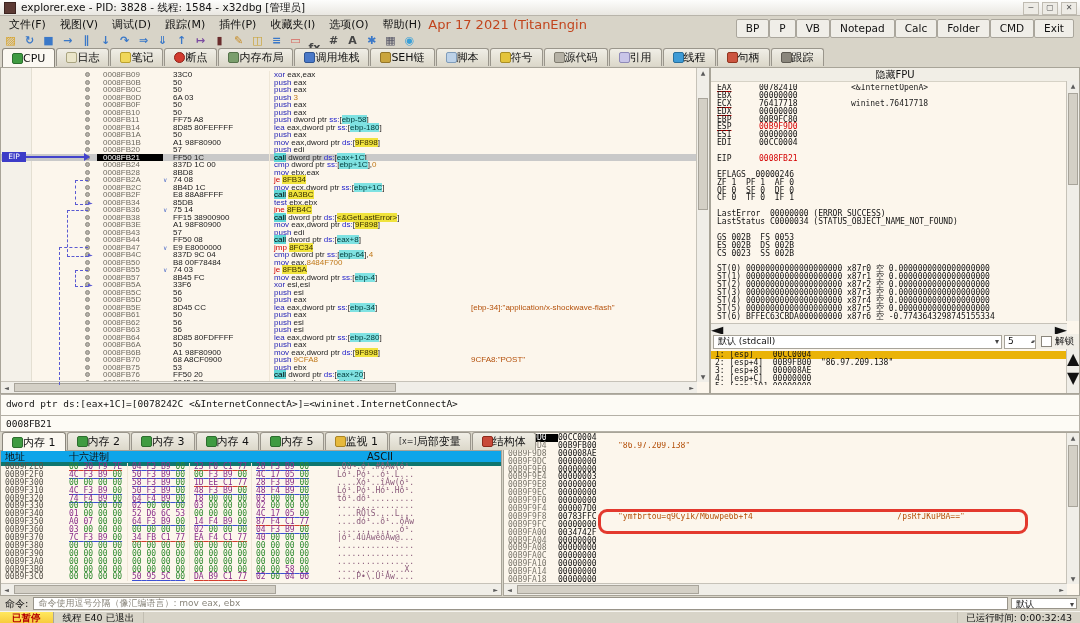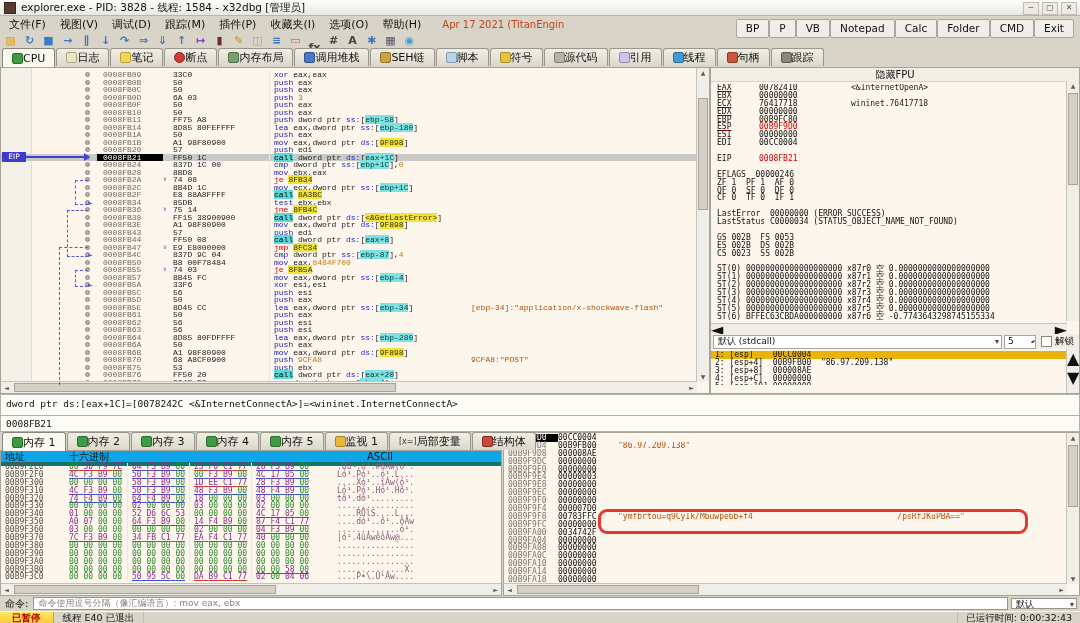--- a/index.html
+++ b/index.html
@@ -9,21 +9,21 @@
   .titlebar{position:absolute;left:0;top:0;width:1080px;height:16px;
     background:linear-gradient(#fdfdfc,#e9e7e1);border-bottom:1px solid #b8b4aa;
     display:flex;align-items:center;font-size:10.5px;padding-left:4px;box-sizing:border-box}
   .appicon{width:10px;height:10px;background:#5c3a34;border:1px solid #3c2420;margin-right:5px}
   .winctl{position:absolute;right:3px;top:2px;display:flex;gap:3px}
   .winbtn{width:14px;height:11px;font-size:8px;line-height:10px;text-align:center;color:#555;
     border:1px solid #c0bcb2;background:#edebe5}
   
   .menubar{position:absolute;top:17px;left:2px;height:14px;display:flex;font-size:11px;align-items:center}
   .mi{padding:0 7px;white-space:nowrap}
-  .builddate{color:#c2451e;font-size:10px;margin-left:14px;white-space:nowrap}
+  .builddate{color:#c2451e;font-size:13px;white-space:nowrap}
   .quickbar{position:absolute;top:19px;right:6px;display:flex;gap:0}
   .qb{font-size:10.5px;padding:0 9px;background:#f0eee8;border:1px solid #aaa69c;border-radius:2px;
       height:17px;line-height:16px;white-space:nowrap}
   .toolbar{position:absolute;top:32px;left:3px;height:16px;display:flex;gap:4px;align-items:center}
   .ti{width:15px;height:15px;text-align:center;font-size:11px;line-height:15px;font-weight:bold}
   
   .tabbar{position:absolute;top:48px;left:0;height:19px;display:flex;padding-left:2px}
   .btabbar{position:absolute;top:432px;left:0;height:16px;display:flex;padding-left:2px;z-index:3}
   .tab{display:flex;align-items:center;padding:0 9px;font-size:11px;border:1px solid #9a968c;
     border-bottom:none;border-radius:3px 3px 0 0;background:linear-gradient(#f0eee6,#dcd8ca);
@@ -51,21 +51,21 @@
   
   .disasm{position:absolute;left:0;top:67px;width:710px;height:327px;background:#fcf6ec;
     border:1px solid #a8a498;box-sizing:border-box;overflow:hidden}
   .d-side{position:absolute;left:0;top:0;width:30px;height:100%;background:#f4f1e9;border-right:1px solid #e4dfd2}
   .eiptag{position:absolute;left:1px;top:84px;width:24px;height:10px;background:#3c3cc8;color:#fff;
     font-size:7.5px;line-height:10px;text-align:center;z-index:6}
   .eiparrow{position:absolute;left:4px;top:88px;width:84px;height:0;border-top:2px solid #4343cb;z-index:5}
   .eiparrow:after{content:"";position:absolute;right:-1px;top:-5px;border-left:6px solid #4343cb;
     border-top:4px solid transparent;border-bottom:4px solid transparent}
   .drows{position:absolute;left:0;top:3px;right:12px}
-  .dr{display:flex;height:7.5px;line-height:7.6px;font-family:Liberation Mono, monospace;
+  .dr{display:flex;height:7.5px;line-height:7.6px;font-family:Liberation Sans, sans-serif;
       font-size:8px;white-space:pre;overflow:visible}
   .dr.sel{background:#c9c9c9}
   .cg{width:96px;position:relative;flex:none}
   .dot{position:absolute;left:84px;top:1px;width:5px;height:5px;border-radius:50%;
        background:#b6b2aa;border:1px solid #8e8a82;box-sizing:border-box}
   .ca{width:66px;flex:none;color:#6e6a60;padding-left:6px;box-sizing:border-box}
   .dr.sel .ca{background:#000;color:#fff}
   .cm{width:10px;flex:none;color:#4a6ac8;font-size:6px;line-height:8px}
   .cb{width:96px;flex:none;color:#1a1a1a}
   .ci{width:202px;flex:none;border-left:1px solid #efe7d7;padding-left:4px;box-sizing:border-box;color:#222}
@@ -310,21 +310,21 @@
       <div class="dr"><span class="cg"><span class="dot"></span></span><span class="ca">0008FB2A</span><span class="cm">∨</span><span class="cb">74 08</span><span class="ci"><span class="jcc">je</span> <span class="tgt">8FB34</span></span><span class="cc"></span></div>
       <div class="dr"><span class="cg"><span class="dot"></span></span><span class="ca">0008FB2C</span><span class="cm"></span><span class="cb">8B4D 1C</span><span class="ci"><span class="mn">mov</span> ecx,dword ptr <span class="seg">ss:</span>[<span class="memref">ebp+1C</span>]</span><span class="cc"></span></div>
       <div class="dr"><span class="cg"><span class="dot"></span></span><span class="ca">0008FB2F</span><span class="cm"></span><span class="cb">E8 88A8FFFF</span><span class="ci"><span class="call">call</span> <span class="tgt">8A3BC</span></span><span class="cc"></span></div>
       <div class="dr"><span class="cg"><span class="dot"></span></span><span class="ca">0008FB34</span><span class="cm"></span><span class="cb">85DB</span><span class="ci"><span class="mn">test</span> ebx,ebx</span><span class="cc"></span></div>
       <div class="dr"><span class="cg"><span class="dot"></span></span><span class="ca">0008FB36</span><span class="cm">∨</span><span class="cb">75 14</span><span class="ci"><span class="jcc">jne</span> <span class="tgt">8FB4C</span></span><span class="cc"></span></div>
       <div class="dr"><span class="cg"><span class="dot"></span></span><span class="ca">0008FB38</span><span class="cm"></span><span class="cb">FF15 38900900</span><span class="ci"><span class="call">call</span> dword ptr <span class="seg">ds:</span>[<span class="tgt">&lt;&amp;GetLastError&gt;</span>]</span><span class="cc"></span></div>
       <div class="dr"><span class="cg"><span class="dot"></span></span><span class="ca">0008FB3E</span><span class="cm"></span><span class="cb">A1 98F80900</span><span class="ci"><span class="mn">mov</span> eax,dword ptr <span class="seg">ds:</span>[<span class="tgt">9F898</span>]</span><span class="cc"></span></div>
       <div class="dr"><span class="cg"><span class="dot"></span></span><span class="ca">0008FB43</span><span class="cm"></span><span class="cb">57</span><span class="ci"><span class="mn">push</span> edi</span><span class="cc"></span></div>
       <div class="dr"><span class="cg"><span class="dot"></span></span><span class="ca">0008FB44</span><span class="cm"></span><span class="cb">FF50 08</span><span class="ci"><span class="call">call</span> dword ptr <span class="seg">ds:</span>[<span class="memref">eax+8</span>]</span><span class="cc"></span></div>
       <div class="dr"><span class="cg"><span class="dot"></span></span><span class="ca">0008FB47</span><span class="cm">∨</span><span class="cb">E9 E8000000</span><span class="ci"><span class="jcc">jmp</span> <span class="tgt">8FC34</span></span><span class="cc"></span></div>
-      <div class="dr"><span class="cg"><span class="dot"></span></span><span class="ca">0008FB4C</span><span class="cm"></span><span class="cb">837D 9C 04</span><span class="ci"><span class="mn">cmp</span> dword ptr <span class="seg">ss:</span>[<span class="memref">ebp-87</span>],<span class="num">4</span></span><span class="cc"></span></div>
+      <div class="dr"><span class="cg"><span class="dot"></span></span><span class="ca">0008FB4C</span><span class="cm"></span><span class="cb">837D 9C 04</span><span class="ci"><span class="mn">cmp</span> dword ptr <span class="seg">ss:</span>[<span class="memref">ebp-64</span>],<span class="num">4</span></span><span class="cc"></span></div>
       <div class="dr"><span class="cg"><span class="dot"></span></span><span class="ca">0008FB50</span><span class="cm"></span><span class="cb">B8 00F78484</span><span class="ci"><span class="mn">mov</span> eax,<span class="num">8484F700</span></span><span class="cc"></span></div>
       <div class="dr"><span class="cg"><span class="dot"></span></span><span class="ca">0008FB55</span><span class="cm">∨</span><span class="cb">74 03</span><span class="ci"><span class="jcc">je</span> <span class="tgt">8FB5A</span></span><span class="cc"></span></div>
       <div class="dr"><span class="cg"><span class="dot"></span></span><span class="ca">0008FB57</span><span class="cm"></span><span class="cb">8B45 FC</span><span class="ci"><span class="mn">mov</span> eax,dword ptr <span class="seg">ss:</span>[<span class="memref">ebp-4</span>]</span><span class="cc"></span></div>
       <div class="dr"><span class="cg"><span class="dot"></span></span><span class="ca">0008FB5A</span><span class="cm"></span><span class="cb">33F6</span><span class="ci"><span class="mn">xor</span> esi,esi</span><span class="cc"></span></div>
       <div class="dr"><span class="cg"><span class="dot"></span></span><span class="ca">0008FB5C</span><span class="cm"></span><span class="cb">56</span><span class="ci"><span class="mn">push</span> esi</span><span class="cc"></span></div>
       <div class="dr"><span class="cg"><span class="dot"></span></span><span class="ca">0008FB5D</span><span class="cm"></span><span class="cb">50</span><span class="ci"><span class="mn">push</span> eax</span><span class="cc"></span></div>
       <div class="dr"><span class="cg"><span class="dot"></span></span><span class="ca">0008FB5E</span><span class="cm"></span><span class="cb">8D45 CC</span><span class="ci"><span class="mn">lea</span> eax,dword ptr <span class="seg">ss:</span>[<span class="memref">ebp-34</span>]</span><span class="cc">[ebp-34]:"application/x-shockwave-flash"</span></div>
       <div class="dr"><span class="cg"><span class="dot"></span></span><span class="ca">0008FB61</span><span class="cm"></span><span class="cb">50</span><span class="ci"><span class="mn">push</span> eax</span><span class="cc"></span></div>
       <div class="dr"><span class="cg"><span class="dot"></span></span><span class="ca">0008FB62</span><span class="cm"></span><span class="cb">56</span><span class="ci"><span class="mn">push</span> esi</span><span class="cc"></span></div>
       <div class="dr"><span class="cg"><span class="dot"></span></span><span class="ca">0008FB63</span><span class="cm"></span><span class="cb">56</span><span class="ci"><span class="mn">push</span> esi</span><span class="cc"></span></div>

